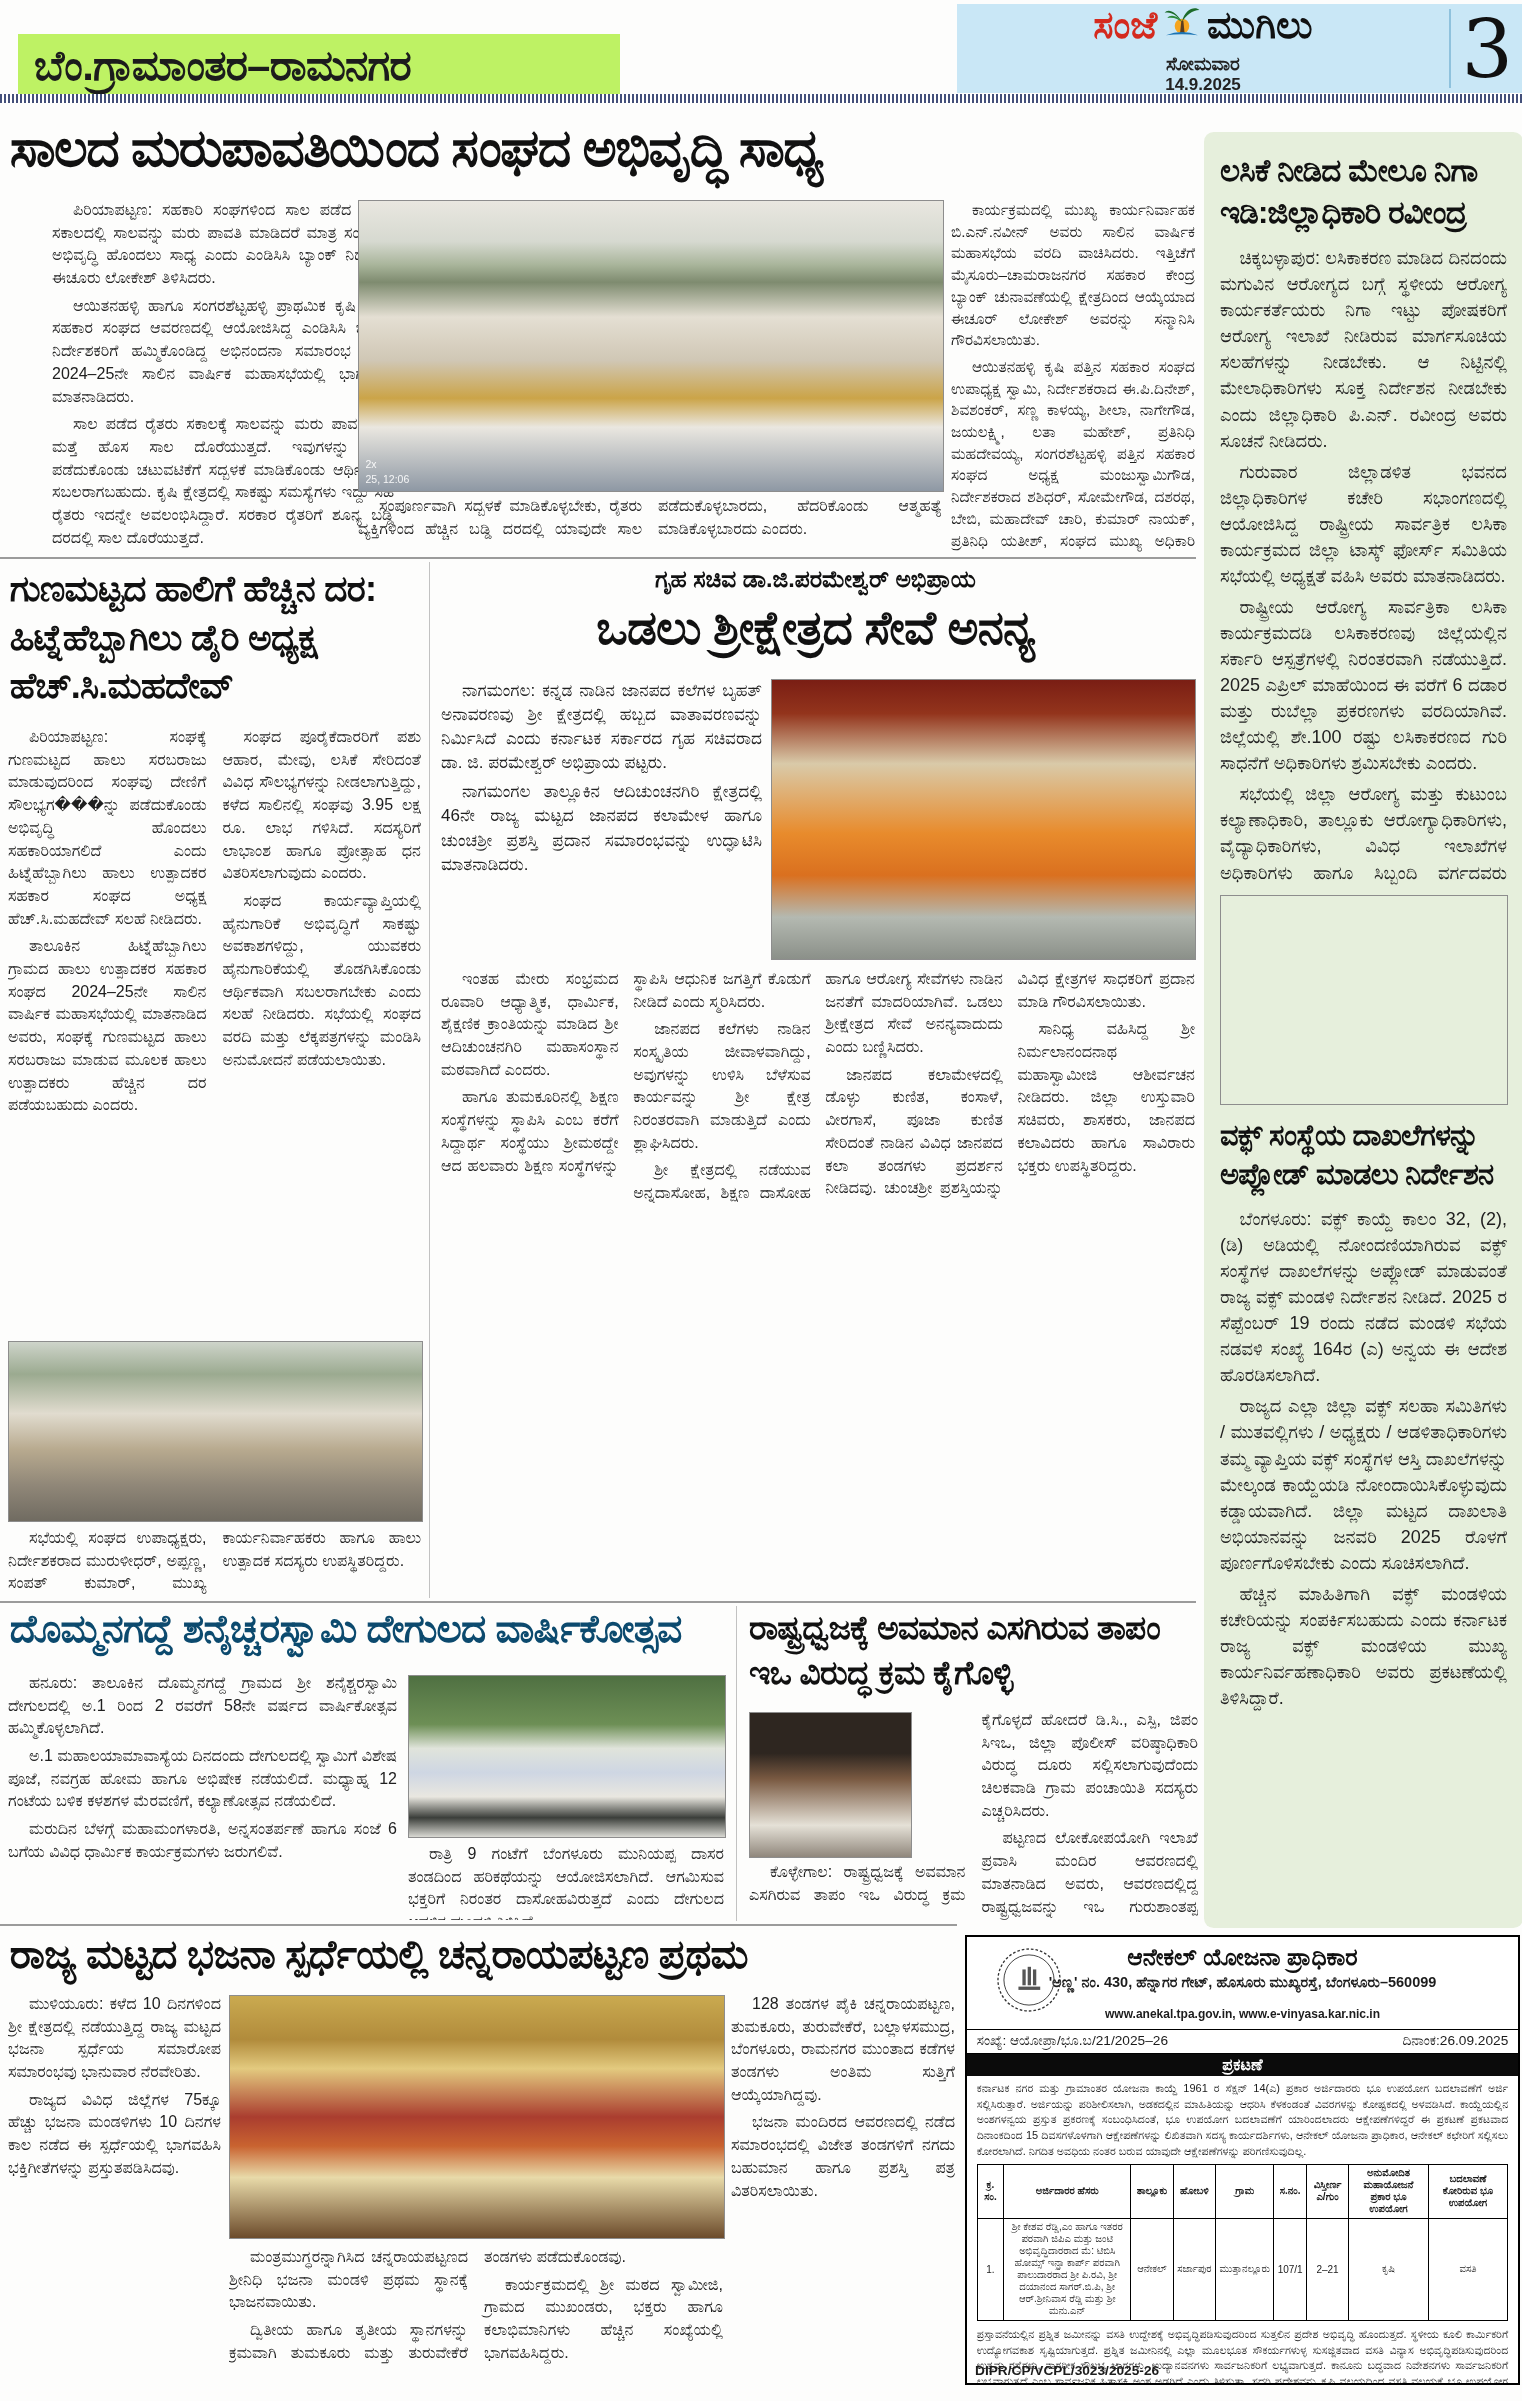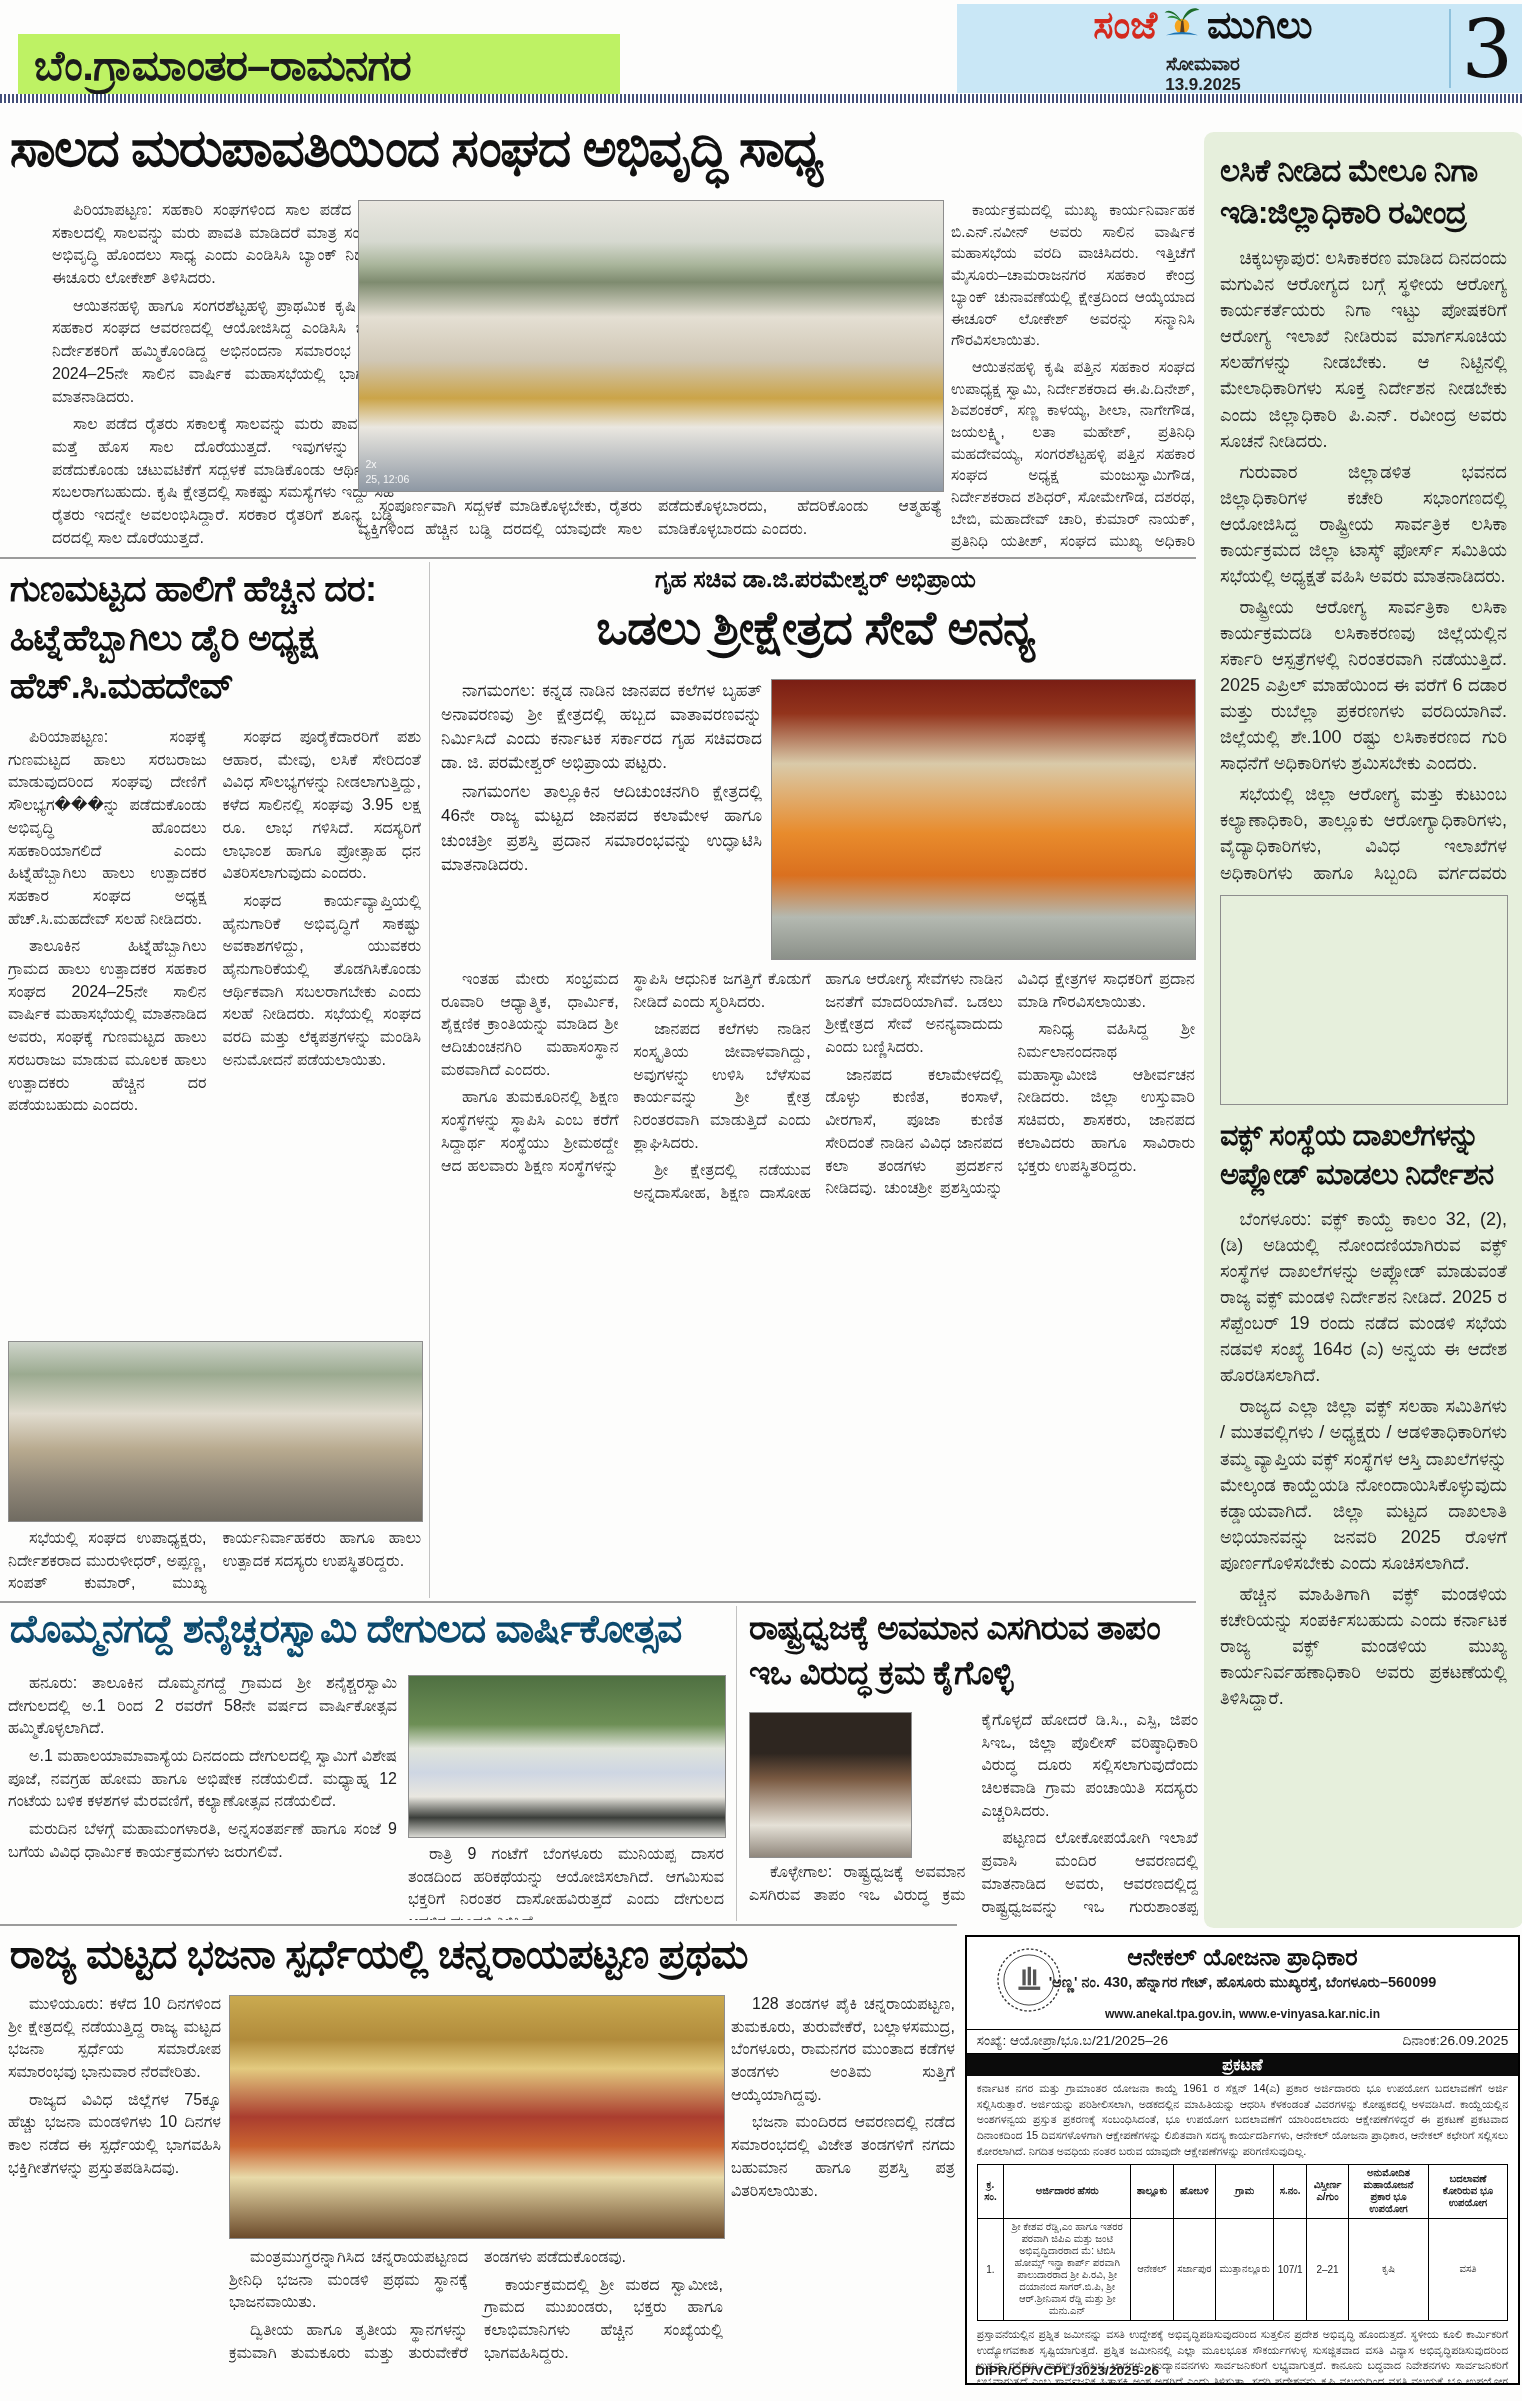--- a/index.html
+++ b/index.html
@@ -98,21 +98,21 @@
             <path d="M30 30 C34 10,50 6,56 12 C46 12,36 20,30 30 Z" fill="#1c6b2a"></path>
             <path d="M30 30 C24 20,12 18,8 24 C18 22,24 26,30 30 Z" fill="#2e8a3a"></path>
             <path d="M29 28 L32 28 L34 48 L27 48 Z" fill="#5a3d1e"></path>
             <path d="M6 50 Q30 40,54 50 Q30 47,6 50 Z" fill="#1b74b4"></path>
           </svg>
         </span>
         <span class="brand-black">ಮುಗಿಲು</span>
       </div>
       <div class="swoosh"></div>
       <div class="mast-day">ಸೋಮವಾರ</div>
-      <div class="mast-date">13.9.2025</div>
+      <div class="mast-date">14.9.2025</div>
     </div>
     <div class="mast-div"></div>
     <div class="pagenum">3</div>
   </div>
 
   <div class="abs h1-main">ಸಾಲದ ಮರುಪಾವತಿಯಿಂದ ಸಂಘದ ಅಭಿವೃದ್ಧಿ ಸಾಧ್ಯ</div>
 
   <div class="abs body-txt" style="left:8px;top:199px;width:342px;height:358px;margin-left:44px;">
     <p>ಪಿರಿಯಾಪಟ್ಟಣ: ಸಹಕಾರಿ ಸಂಘಗಳಿಂದ ಸಾಲ ಪಡೆದ ರೈತರು ಸಕಾಲದಲ್ಲಿ ಸಾಲವನ್ನು ಮರು ಪಾವತಿ ಮಾಡಿದರೆ ಮಾತ್ರ ಸಂಘಗಳು ಅಭಿವೃದ್ಧಿ ಹೊಂದಲು ಸಾಧ್ಯ ಎಂದು ಎಂಡಿಸಿಸಿ ಬ್ಯಾಂಕ್ ನಿರ್ದೇಶಕ ಈಚೂರು ಲೋಕೇಶ್ ತಿಳಿಸಿದರು.</p>
     <p>ಆಯಿತನಹಳ್ಳಿ ಹಾಗೂ ಸಂಗರಶೆಟ್ಟಹಳ್ಳಿ ಪ್ರಾಥಮಿಕ ಕೃಷಿ ಪತ್ತಿನ ಸಹಕಾರ ಸಂಘದ ಆವರಣದಲ್ಲಿ ಆಯೋಜಿಸಿದ್ದ ಎಂಡಿಸಿಸಿ ಬ್ಯಾಂಕ್ ನಿರ್ದೇಶಕರಿಗೆ ಹಮ್ಮಿಕೊಂಡಿದ್ದ ಅಭಿನಂದನಾ ಸಮಾರಂಭ ಮತ್ತು 2024–25ನೇ ಸಾಲಿನ ವಾರ್ಷಿಕ ಮಹಾಸಭೆಯಲ್ಲಿ ಭಾಗವಹಿಸಿ ಮಾತನಾಡಿದರು.</p>
@@ -181,21 +181,21 @@
       <p>ರಾಜ್ಯದ ಎಲ್ಲಾ ಜಿಲ್ಲಾ ವಕ್ಫ್ ಸಲಹಾ ಸಮಿತಿಗಳು / ಮುತವಲ್ಲಿಗಳು / ಅಧ್ಯಕ್ಷರು / ಆಡಳಿತಾಧಿಕಾರಿಗಳು ತಮ್ಮ ವ್ಯಾಪ್ತಿಯ ವಕ್ಫ್ ಸಂಸ್ಥೆಗಳ ಆಸ್ತಿ ದಾಖಲೆಗಳನ್ನು ಮೇಲ್ಕಂಡ ಕಾಯ್ದೆಯಡಿ ನೋಂದಾಯಿಸಿಕೊಳ್ಳುವುದು ಕಡ್ಡಾಯವಾಗಿದೆ. ಜಿಲ್ಲಾ ಮಟ್ಟದ ದಾಖಲಾತಿ ಅಭಿಯಾನವನ್ನು ಜನವರಿ 2025 ರೊಳಗೆ ಪೂರ್ಣಗೊಳಿಸಬೇಕು ಎಂದು ಸೂಚಿಸಲಾಗಿದೆ.</p>
       <p>ಹೆಚ್ಚಿನ ಮಾಹಿತಿಗಾಗಿ ವಕ್ಫ್ ಮಂಡಳಿಯ ಕಚೇರಿಯನ್ನು ಸಂಪರ್ಕಿಸಬಹುದು ಎಂದು ಕರ್ನಾಟಕ ರಾಜ್ಯ ವಕ್ಫ್ ಮಂಡಳಿಯ ಮುಖ್ಯ ಕಾರ್ಯನಿರ್ವಹಣಾಧಿಕಾರಿ ಅವರು ಪ್ರಕಟಣೆಯಲ್ಲಿ ತಿಳಿಸಿದ್ದಾರೆ.</p>
     </div>
   </div>
 
   <div class="hline" style="left:0;top:1601px;width:1196px;"></div>
   <div class="abs h-temple">ದೊಮ್ಮನಗದ್ದೆ ಶನೈಚ್ಚರಸ್ವಾಮಿ ದೇಗುಲದ ವಾರ್ಷಿಕೋತ್ಸವ</div>
   <div class="abs body-txt" style="left:8px;top:1672px;width:389px;height:247px;">
     <p>ಹನೂರು: ತಾಲೂಕಿನ ದೊಮ್ಮನಗದ್ದೆ ಗ್ರಾಮದ ಶ್ರೀ ಶನೈಶ್ಚರಸ್ವಾಮಿ ದೇಗುಲದಲ್ಲಿ ಅ.1 ರಿಂದ 2 ರವರೆಗೆ 58ನೇ ವರ್ಷದ ವಾರ್ಷಿಕೋತ್ಸವ ಹಮ್ಮಿಕೊಳ್ಳಲಾಗಿದೆ.</p>
     <p>ಅ.1 ಮಹಾಲಯಾಮಾವಾಸ್ಯೆಯ ದಿನದಂದು ದೇಗುಲದಲ್ಲಿ ಸ್ವಾಮಿಗೆ ವಿಶೇಷ ಪೂಜೆ, ನವಗ್ರಹ ಹೋಮ ಹಾಗೂ ಅಭಿಷೇಕ ನಡೆಯಲಿದೆ. ಮಧ್ಯಾಹ್ನ 12 ಗಂಟೆಯ ಬಳಿಕ ಕಳಶಗಳ ಮೆರವಣಿಗೆ, ಕಲ್ಯಾಣೋತ್ಸವ ನಡೆಯಲಿದೆ.</p>
-    <p>ಮರುದಿನ ಬೆಳಗ್ಗೆ ಮಹಾಮಂಗಳಾರತಿ, ಅನ್ನಸಂತರ್ಪಣೆ ಹಾಗೂ ಸಂಜೆ 9 ಬಗೆಯ ವಿವಿಧ ಧಾರ್ಮಿಕ ಕಾರ್ಯಕ್ರಮಗಳು ಜರುಗಲಿವೆ.</p>
+    <p>ಮರುದಿನ ಬೆಳಗ್ಗೆ ಮಹಾಮಂಗಳಾರತಿ, ಅನ್ನಸಂತರ್ಪಣೆ ಹಾಗೂ ಸಂಜೆ 6 ಬಗೆಯ ವಿವಿಧ ಧಾರ್ಮಿಕ ಕಾರ್ಯಕ್ರಮಗಳು ಜರುಗಲಿವೆ.</p>
   </div>
   <div class="ph ph-temple" style="left:408px;top:1675px;width:316px;height:161px;"></div>
   <div class="abs body-txt" style="left:408px;top:1843px;width:316px;height:77px;">
     <p>ರಾತ್ರಿ 9 ಗಂಟೆಗೆ ಬೆಂಗಳೂರು ಮುನಿಯಪ್ಪ ದಾಸರ ತಂಡದಿಂದ ಹರಿಕಥೆಯನ್ನು ಆಯೋಜಿಸಲಾಗಿದೆ. ಆಗಮಿಸುವ ಭಕ್ತರಿಗೆ ನಿರಂತರ ದಾಸೋಹವಿರುತ್ತದೆ ಎಂದು ದೇಗುಲದ ಆಡಳಿತ ಮಂಡಳಿ ತಿಳಿಸಿದೆ.</p>
   </div>
 
   <div class="vline" style="left:736px;top:1606px;height:315px;"></div>
   <div class="abs h-flag">ರಾಷ್ಟ್ರಧ್ವಜಕ್ಕೆ ಅವಮಾನ ಎಸಗಿರುವ ತಾಪಂ ಇಒ ವಿರುದ್ಧ ಕ್ರಮ ಕೈಗೊಳ್ಳಿ</div>
   <div class="abs body-txt c2" style="left:749px;top:1709px;width:449px;height:211px;">
     <span class="ph ph-portrait" style="position:static;float:left;width:161px;height:144px;margin:3.2px 8px 3.2px 0;display:block;"></span>

